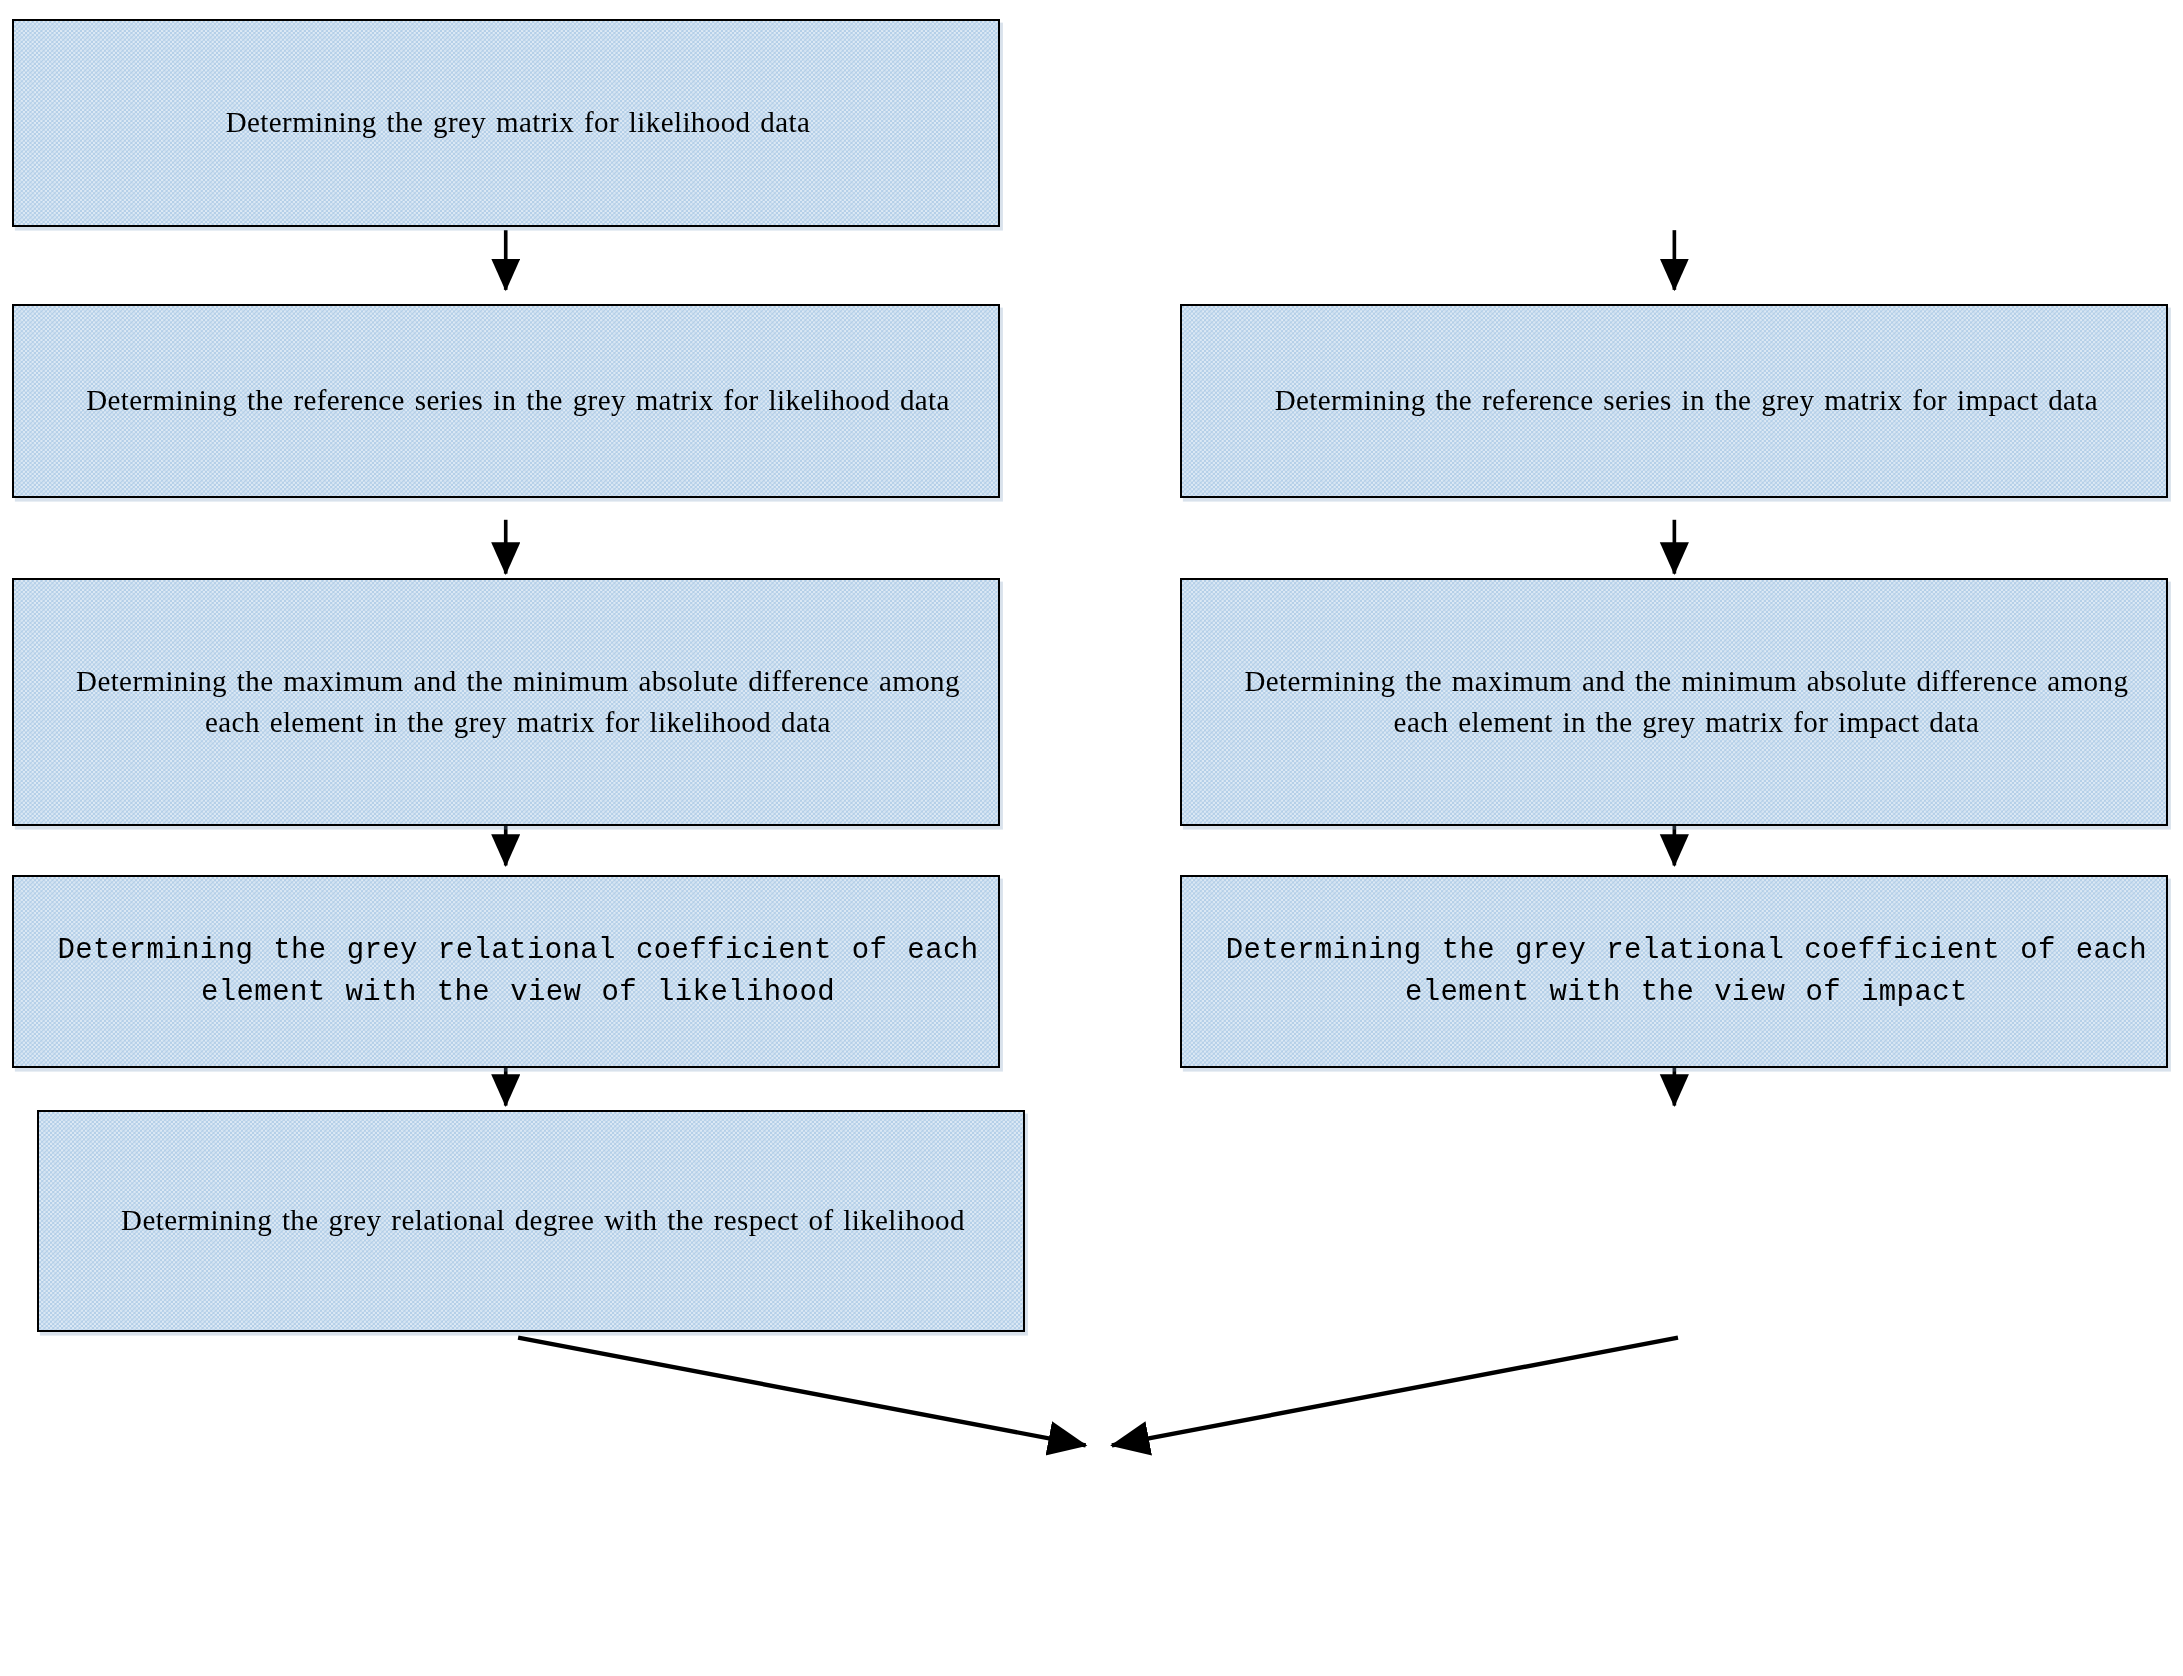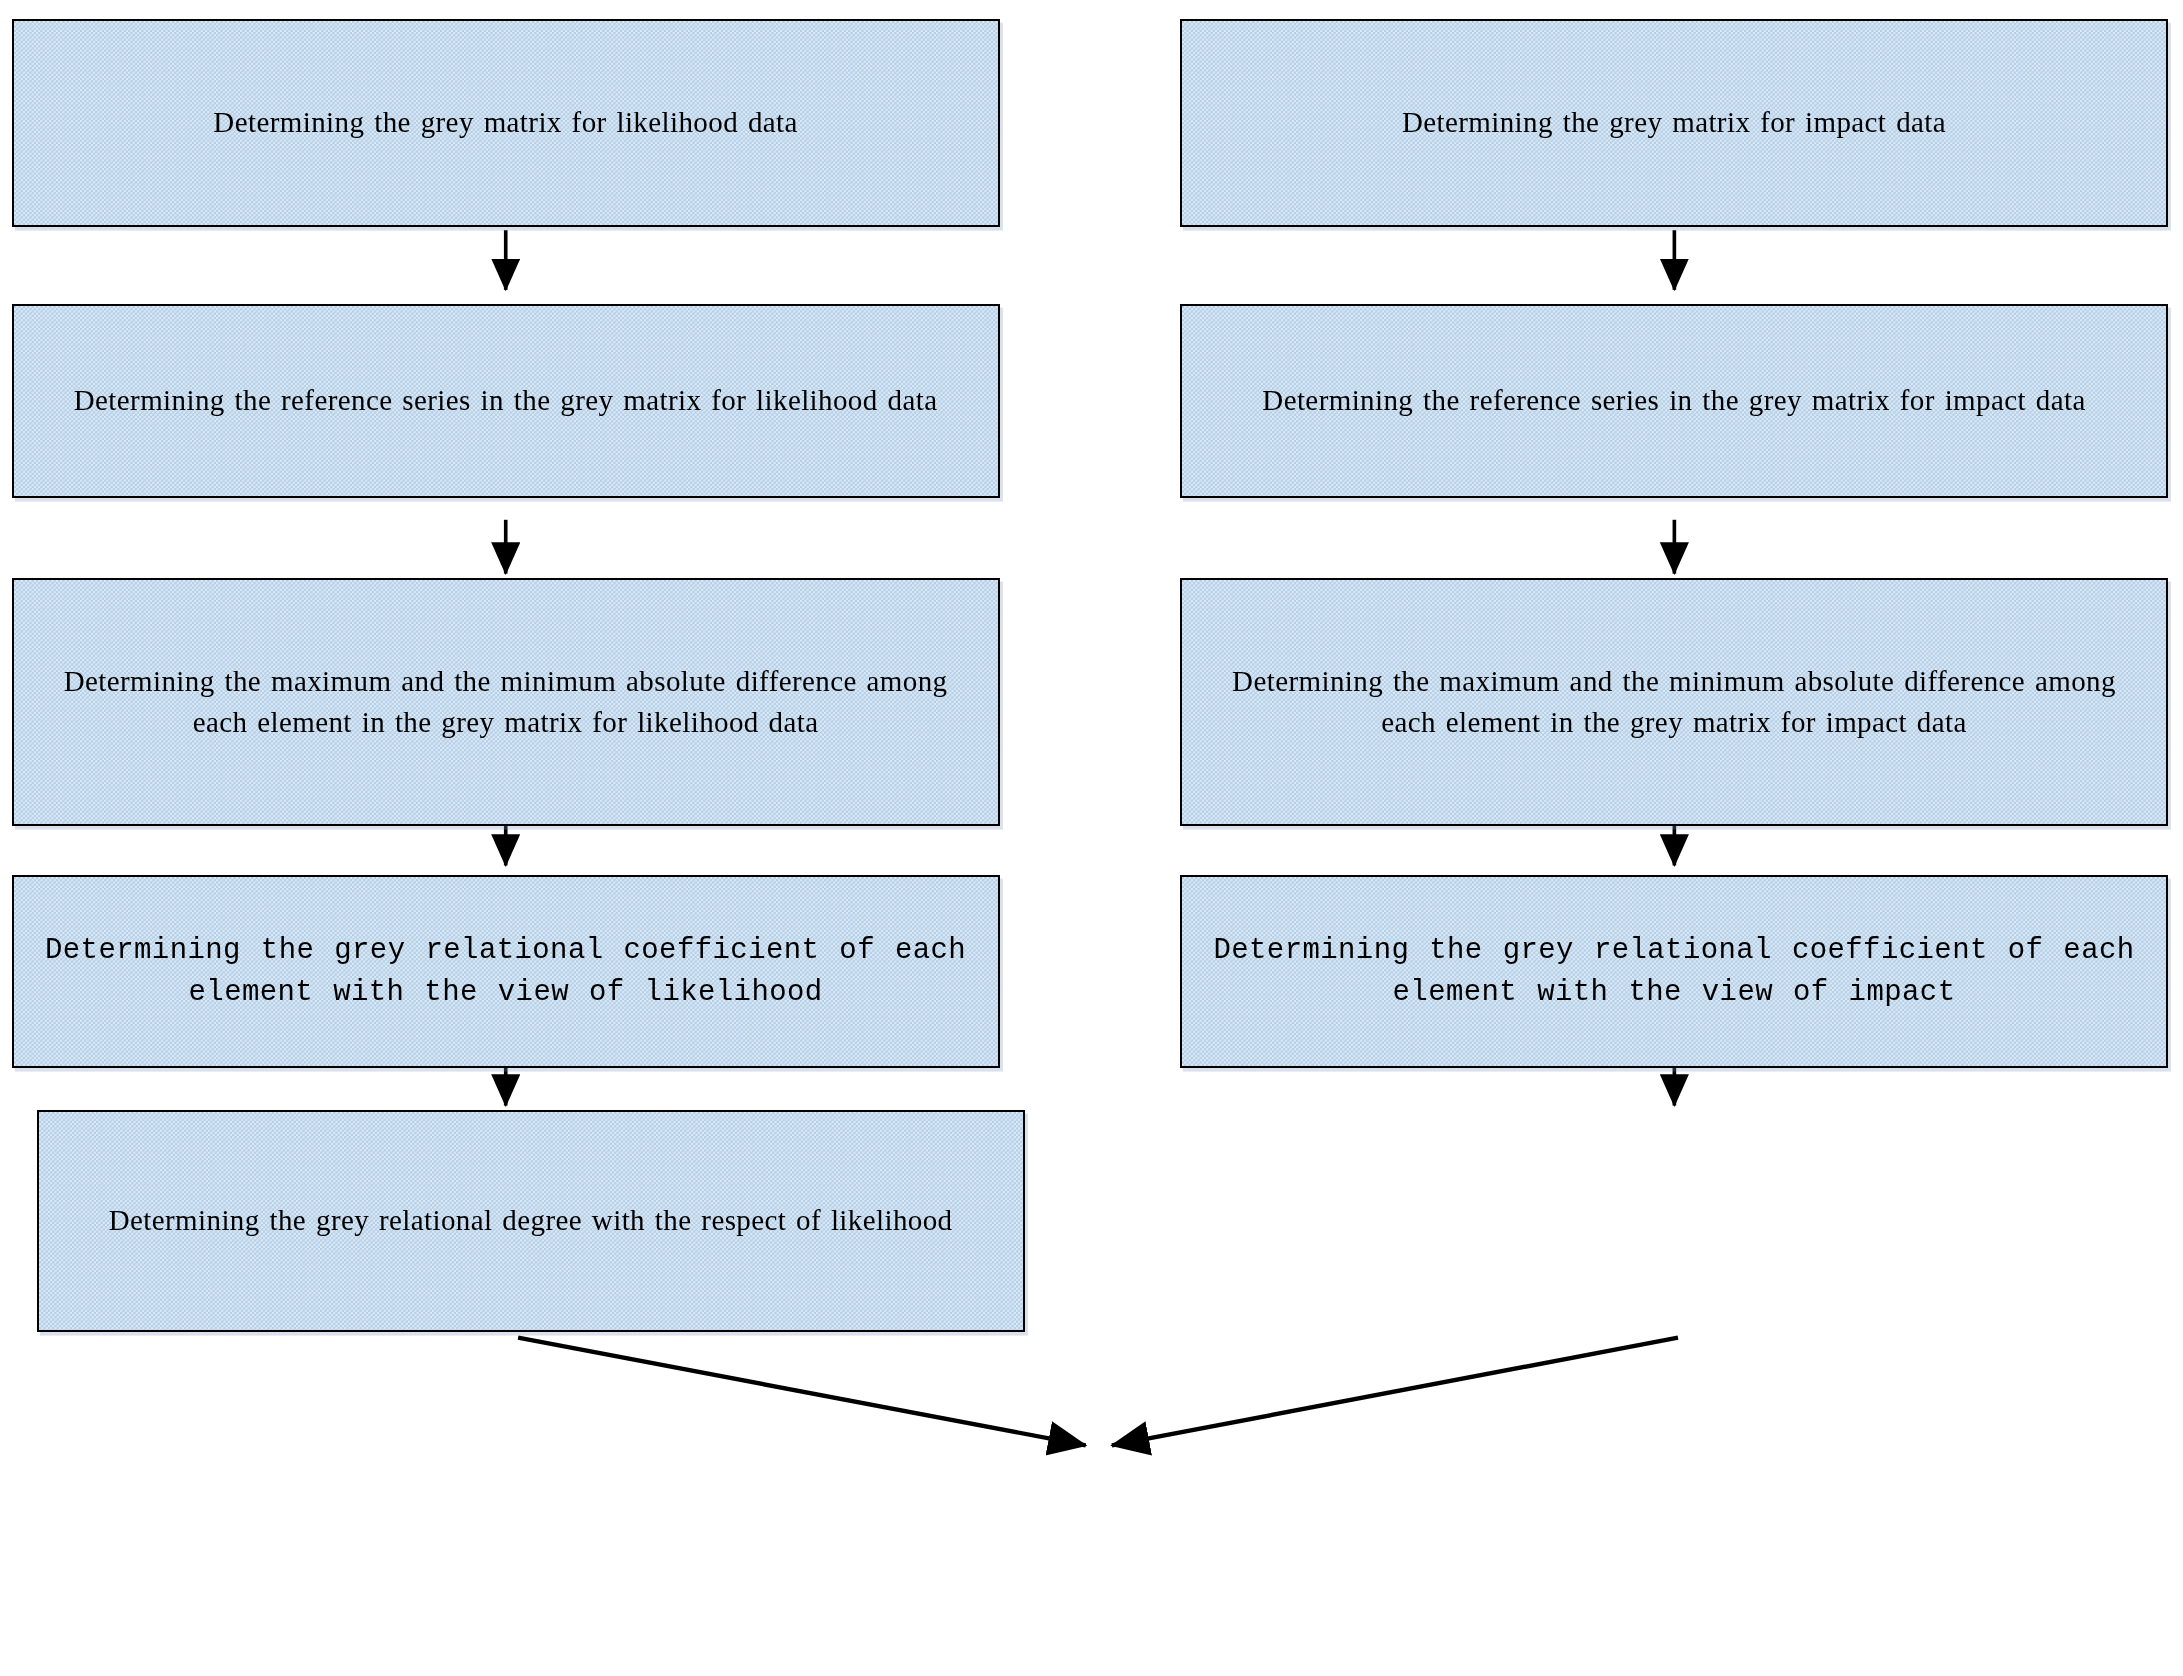--- a/index.html
+++ b/index.html
@@ -13,21 +13,21 @@
     box-sizing:border-box;
     border:2.9px solid #000000;
     background-color:#b4cfe8;
     background-image:
       linear-gradient(45deg, rgba(255,255,255,.55) 25%, transparent 25%, transparent 75%, rgba(255,255,255,.55) 75%),
       linear-gradient(45deg, rgba(255,255,255,.55) 25%, transparent 25%, transparent 75%, rgba(255,255,255,.55) 75%);
     background-size:4.4px 4.4px;
     background-position:0 0, 2.2px 2.2px;
     display:flex;
     align-items:center;
-    justify-content:center;
+    justify-content:flex-end;
     text-align:center;
     color:#000000;
     line-height:1.42;
     letter-spacing:0.4px;
     box-shadow:2.9px 3.6px 0 rgba(120,150,185,.28);
     z-index:3;
   }
   .node .label{
     display:block;
     width:96%;
@@ -88,23 +88,20 @@
   <div class="node col-left row3">
     <span class="label">Determining the maximum and the minimum absolute difference among each element in the grey matrix for likelihood data</span>
   </div>
   <div class="node col-left row4">
     <span class="label">Determining the grey relational coefficient of each element with the view of likelihood</span>
   </div>
   <div class="node col-left row5">
     <span class="label">Determining the grey relational degree with the respect of likelihood</span>
   </div>
 
-  <div class="node col-right row1">
-    <span class="label">Determining the grey matrix for impact data</span>
-  </div>
   <div class="node col-right row2">
     <span class="label">Determining the reference series in the grey matrix for impact data</span>
   </div>
   <div class="node col-right row3">
     <span class="label">Determining the maximum and the minimum absolute difference among each element in the grey matrix for impact data</span>
   </div>
   <div class="node col-right row4">
     <span class="label">Determining the grey relational coefficient of each element with the view of impact</span>
   </div>
 

